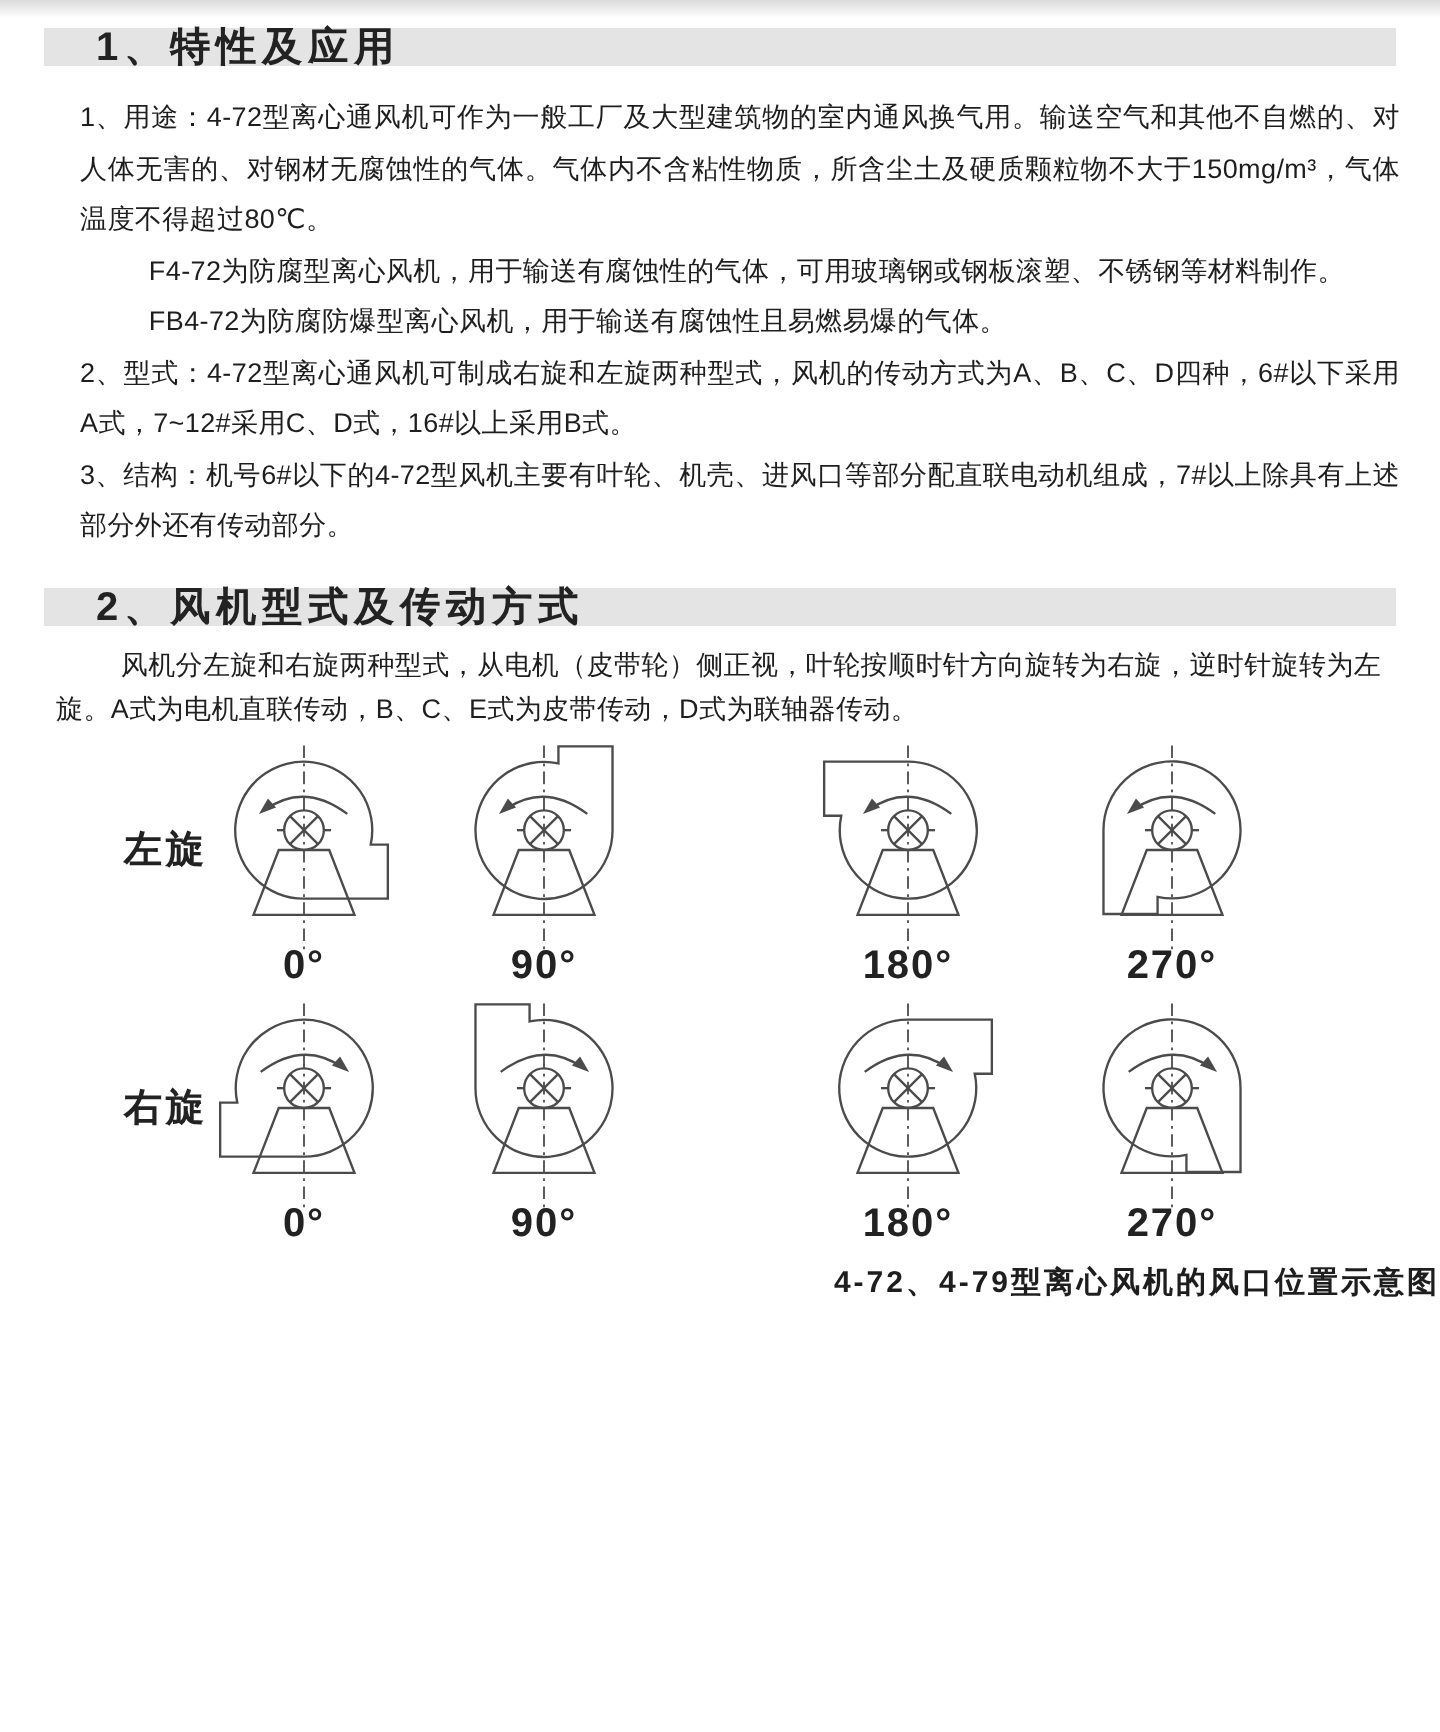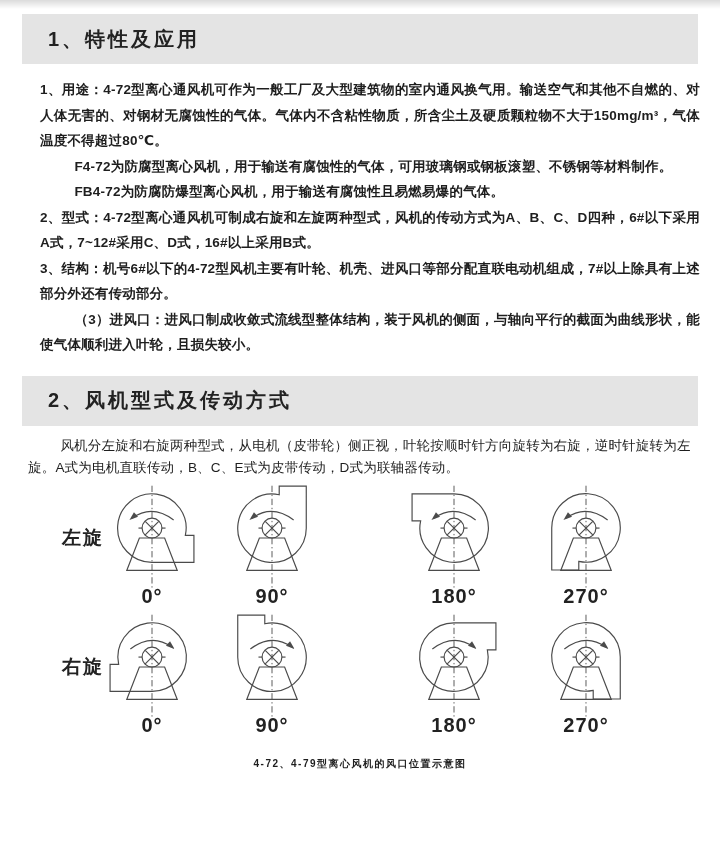--- a/index.html
+++ b/index.html
@@ -7,28 +7,28 @@
     width:720px; height:866px;
     font-family:"Liberation Sans","DejaVu Sans",sans-serif;
     color:#1e1e1e;
   }
   .page { position:relative; width:720px; height:866px; overflow:hidden; background:#fff; }
   .top-shade {
     position:absolute; top:0; left:0; right:0; height:9px;
     background:linear-gradient(#cfcfcf, rgba(255,255,255,0)); opacity:.75;
   }
   .section-bar {
-    margin:14px 22px 0 22px; height:50px; background:#e4e4e4;
+    margin:14px 22px 0 22px; height:19px; background:#e4e4e4;
     display:flex; align-items:center; padding-left:26px;
     font-size:20px; font-weight:bold; letter-spacing:3px; color:#222;
   }
   .section-bar.second { margin-top:18px; }
   .body-text {
     margin:13px 20px 0 40px;
-    font-size:13.5px; font-weight:bold; line-height:25.5px; letter-spacing:0.2px;
+    font-size:13.5px; font-weight:normal; line-height:25.5px; letter-spacing:0.2px;
     text-align:justify;
   }
   .body-text p { margin:0; }
   .body-text p.ind { text-indent:2.55em; }
   .intro {
     margin:9px 22px 0 28px;
     font-size:13.5px; font-weight:normal; line-height:22px; letter-spacing:0.2px;
     text-indent:2.4em;
   }
   .fan-row { display:flex; align-items:flex-start; margin-left:62px; margin-top:4px; }
@@ -39,22 +39,22 @@
   .fan-cell { width:112px; flex:0 0 112px; text-align:center; }
   .fan-cell.m2 { margin-left:8px; }
   .fan-cell.m3 { margin-left:70px; }
   .fan-cell.m4 { margin-left:20px;text-align:center; }
   .fan-svg { display:block; width:106px; height:110px; margin:0 auto; }
   .angle-label {
     font-size:20px; font-weight:bold; color:#222;
     margin-top:-8px; letter-spacing:1px;
   }
   .caption {
-    text-align:center; font-size:10px; font-weight:bold;
-    letter-spacing:1.5px; margin-top:20px; color:#1e1e1e;
+    text-align:right; font-size:15px; font-weight:bold;
+    letter-spacing:1.5px; margin-top:8px; color:#1e1e1e;
   }
   .defs-holder { position:absolute; width:0; height:0; overflow:hidden; }
 </style>
 </head>
 <body>
 
 <div class="page">
   <div class="top-shade"></div>
 
   <svg class="defs-holder" aria-hidden="true">
@@ -77,21 +77,20 @@
   <div class="section-bar">
     <span>1、特性及应用</span>
   </div>
 
   <div class="body-text">
     <p>1、用途：4-72型离心通风机可作为一般工厂及大型建筑物的室内通风换气用。输送空气和其他不自燃的、对人体无害的、对钢材无腐蚀性的气体。气体内不含粘性物质，所含尘土及硬质颗粒物不大于150mg/m³，气体温度不得超过80℃。</p>
     <p class="ind">F4-72为防腐型离心风机，用于输送有腐蚀性的气体，可用玻璃钢或钢板滚塑、不锈钢等材料制作。</p>
     <p class="ind">FB4-72为防腐防爆型离心风机，用于输送有腐蚀性且易燃易爆的气体。</p>
     <p>2、型式：4-72型离心通风机可制成右旋和左旋两种型式，风机的传动方式为A、B、C、D四种，6#以下采用A式，7~12#采用C、D式，16#以上采用B式。</p>
     <p>3、结构：机号6#以下的4-72型风机主要有叶轮、机壳、进风口等部分配直联电动机组成，7#以上除具有上述部分外还有传动部分。</p>
-    <p class="ind">（3）进风口：进风口制成收敛式流线型整体结构，装于风机的侧面，与轴向平行的截面为曲线形状，能使气体顺利进入叶轮，且损失较小。</p>
   </div>
 
   <div class="section-bar second">
     <span>2、风机型式及传动方式</span>
   </div>
 
   <p class="intro">风机分左旋和右旋两种型式，从电机（皮带轮）侧正视，叶轮按顺时针方向旋转为右旋，逆时针旋转为左旋。A式为电机直联传动，B、C、E式为皮带传动，D式为联轴器传动。</p>
 
   <div class="fan-row">
     <div class="row-label">左旋</div>

